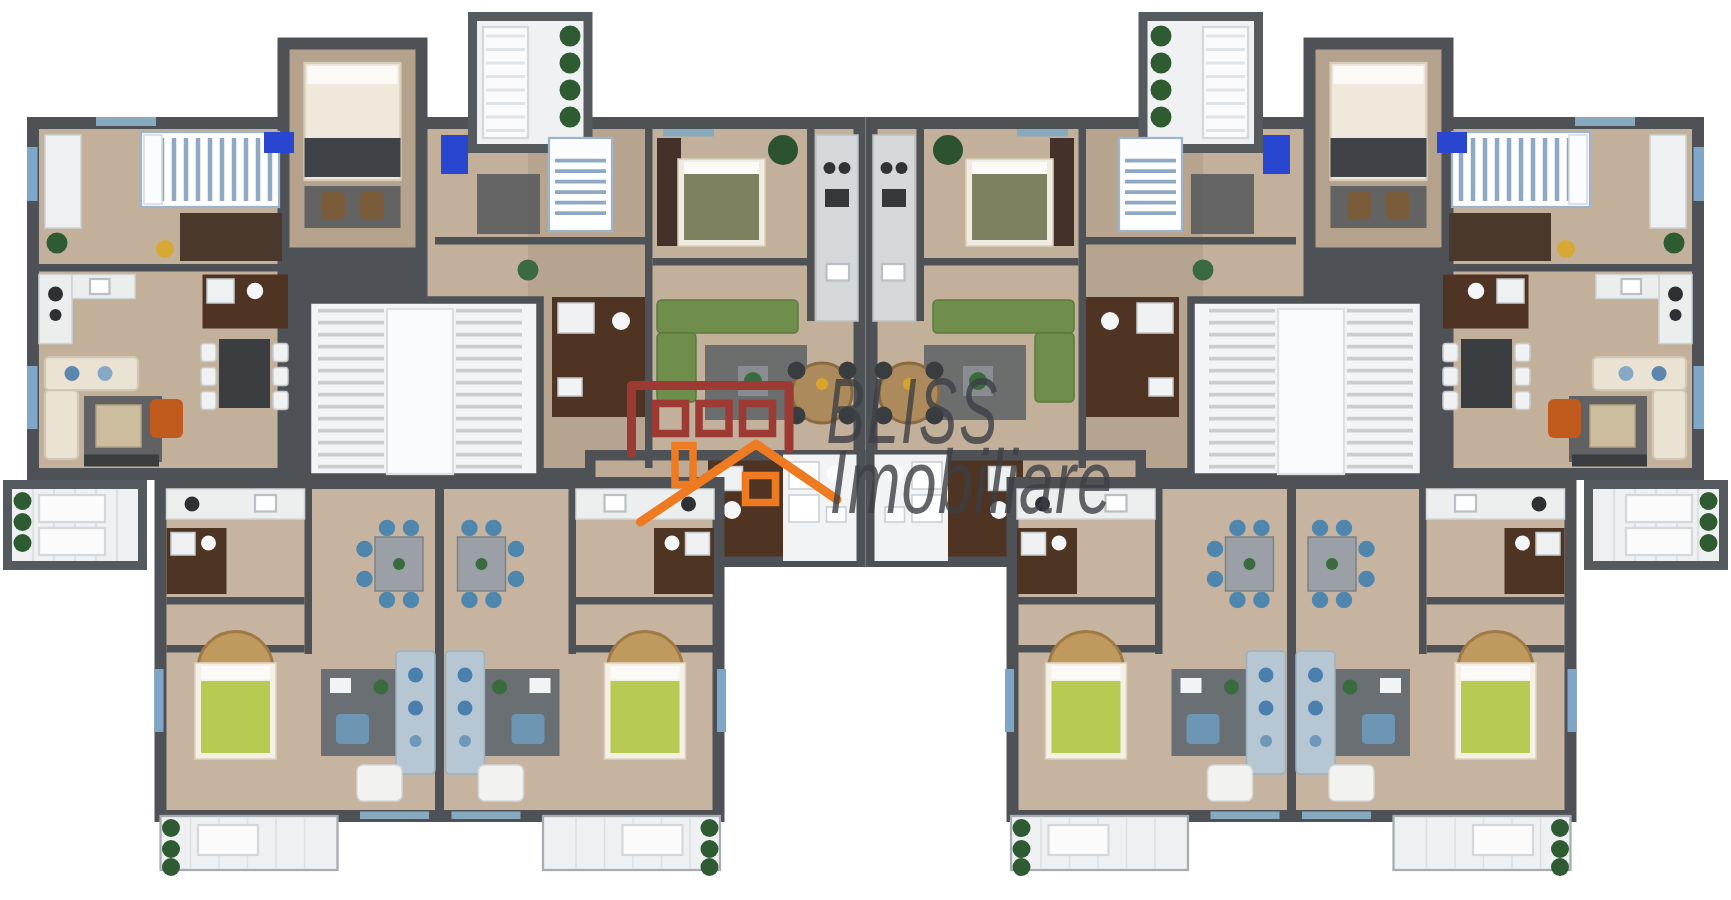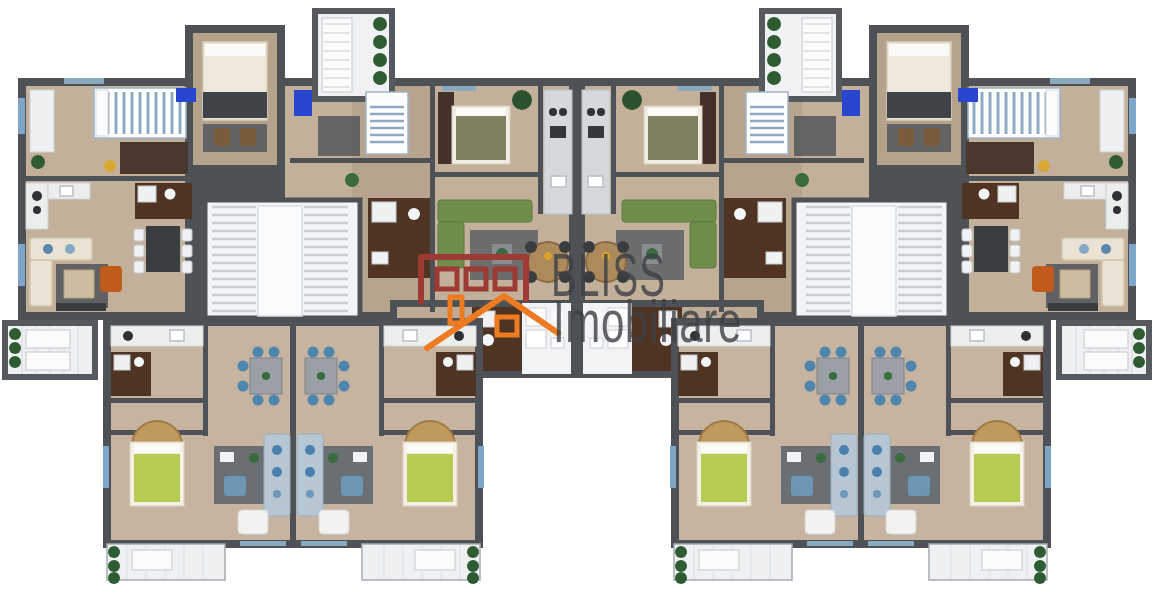--- a/index.html
+++ b/index.html
@@ -1,17 +1,17 @@
 <!DOCTYPE html>
 <html><head>
 <meta charset="utf-8">
 <style>
   html,body{margin:0;padding:0;background:#ffffff;}
   .stage{position:relative;width:1154px;height:600px;background:#ffffff;overflow:hidden;
-         font-family:"Liberation Sans",sans-serif;}
+         font-family:"Liberation Sans",sans-serif;font-style:italic;}
   .stage svg{position:absolute;left:0;top:0;}
   .wm{position:absolute;line-height:1;font-weight:400;white-space:nowrap;
       transform-origin:left top;}
   .wm-brand{left:551px;top:244px;font-size:62px;letter-spacing:2px;transform:scaleX(0.62);}
   .wm-sub{left:553px;top:292px;font-size:60px;letter-spacing:1px;transform:scaleX(0.70);}
 </style>
 </head>
 <body>
 
 <div class="stage">

